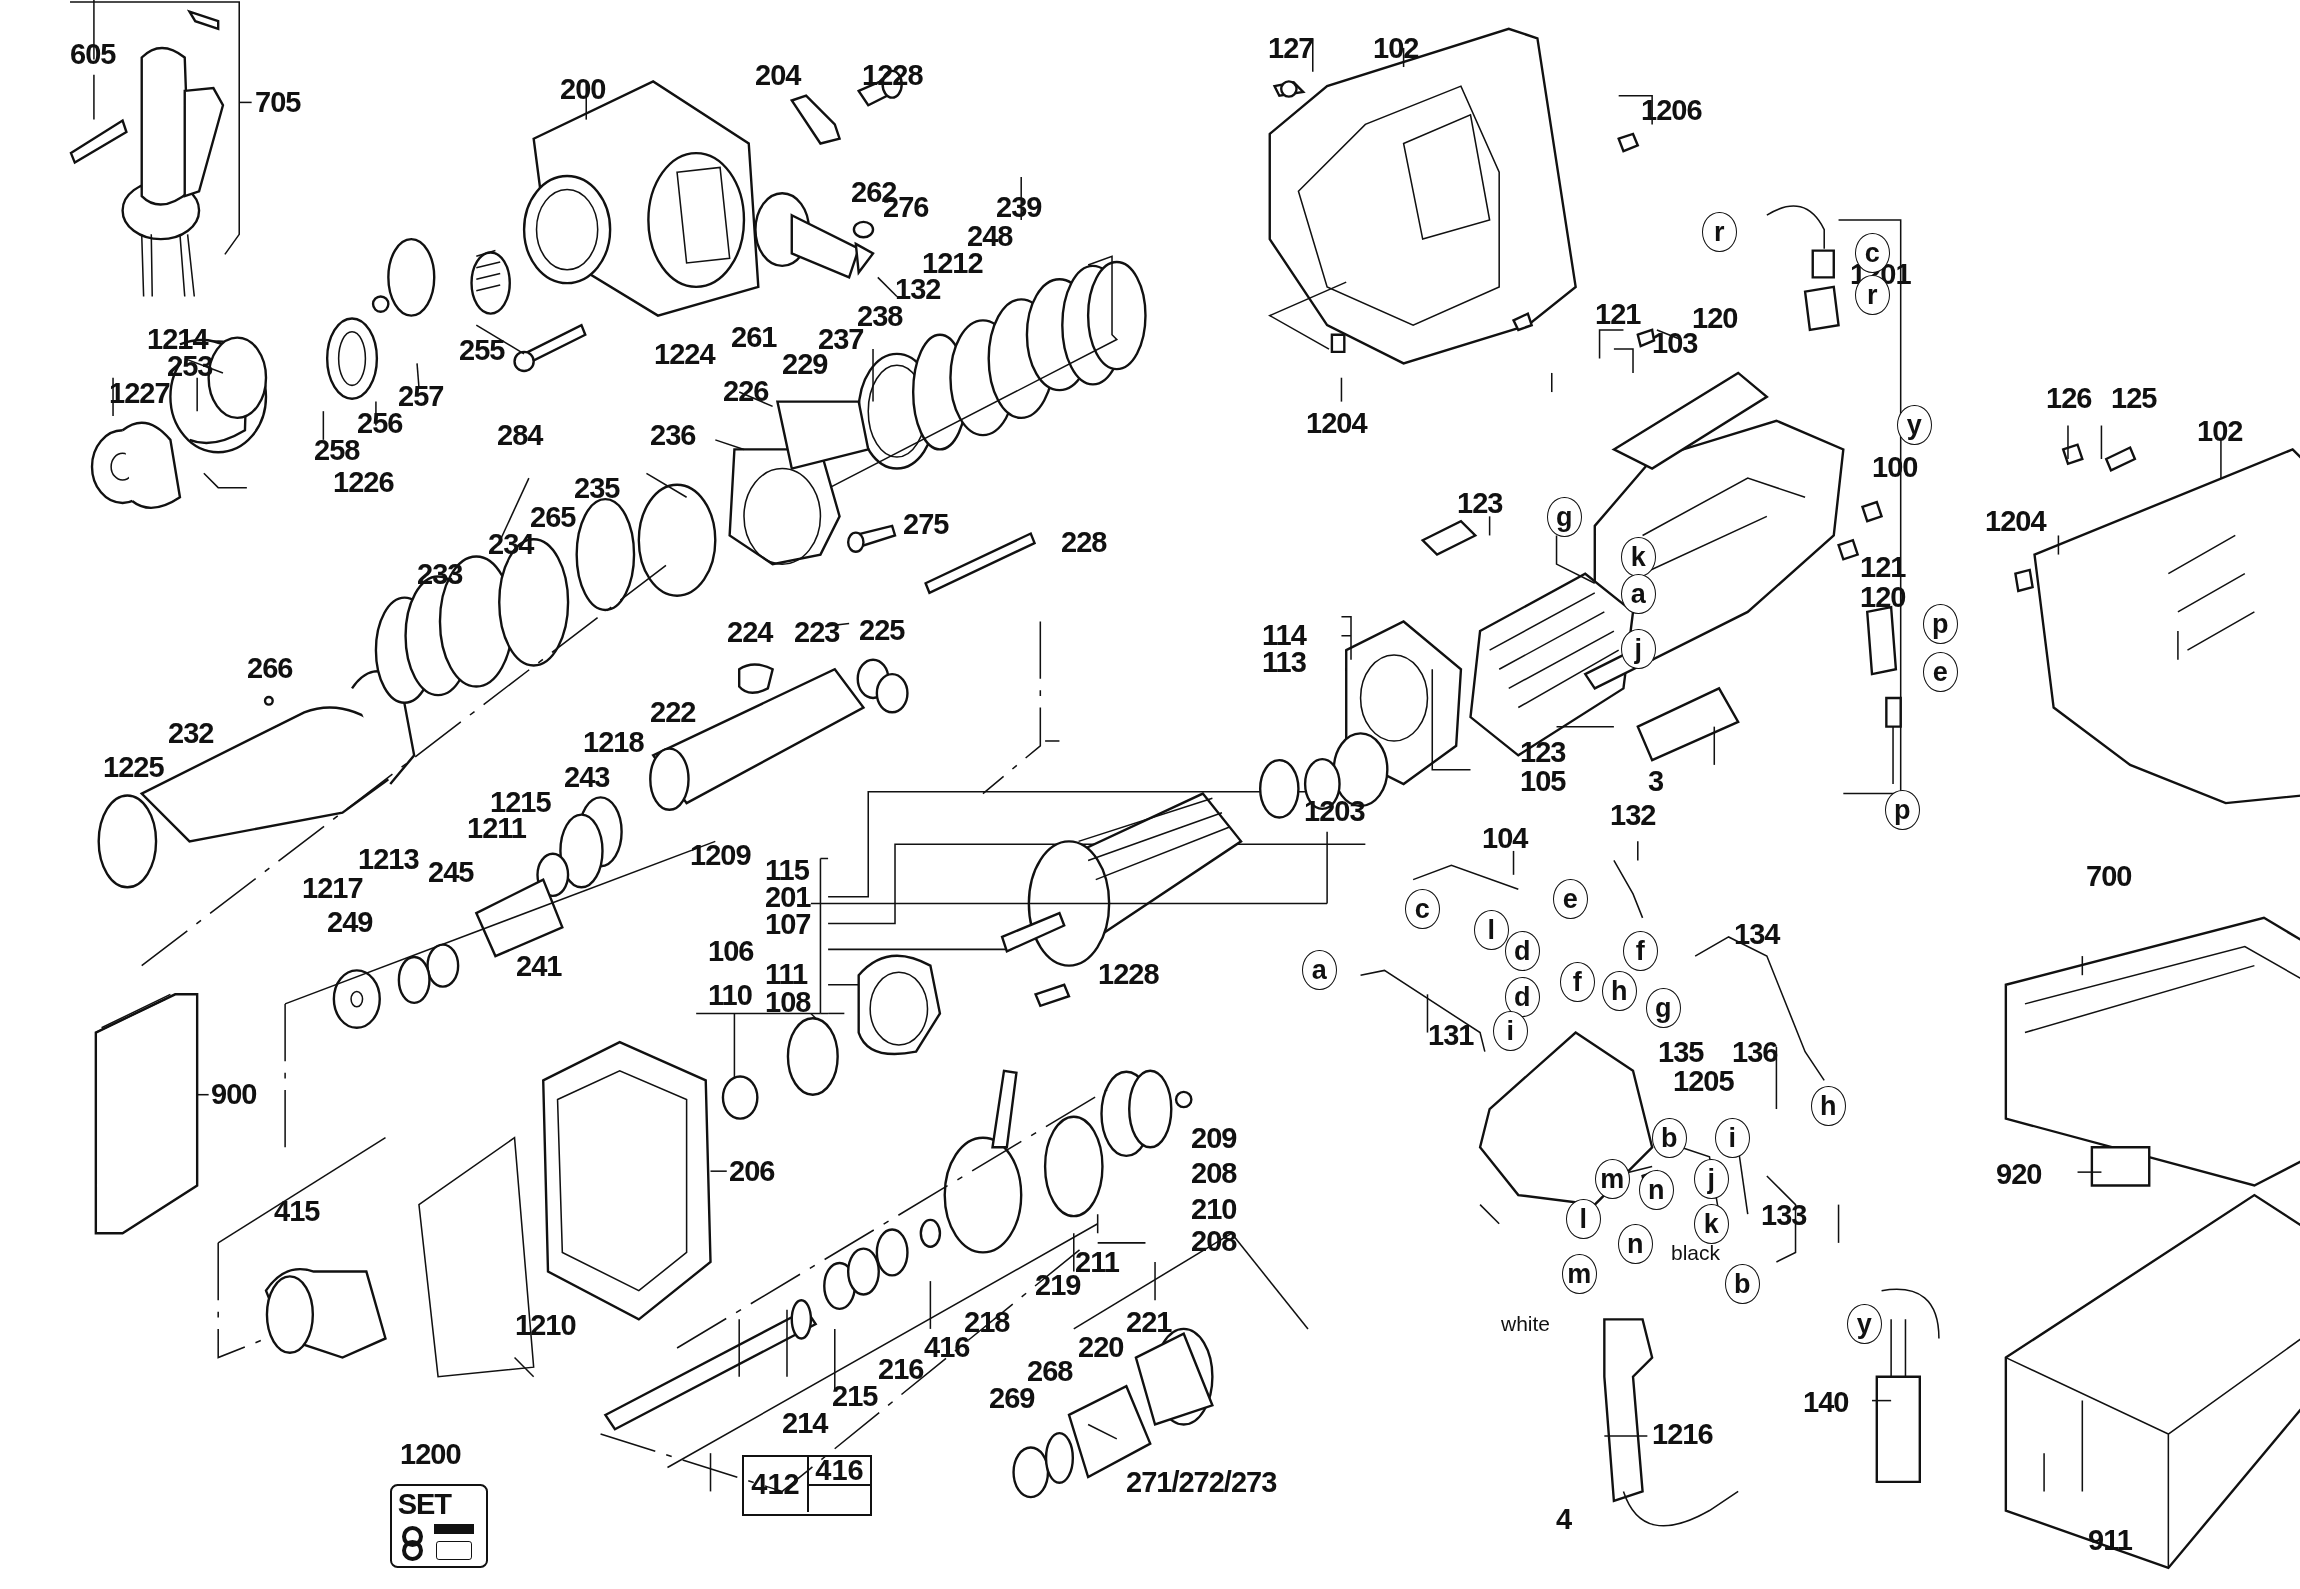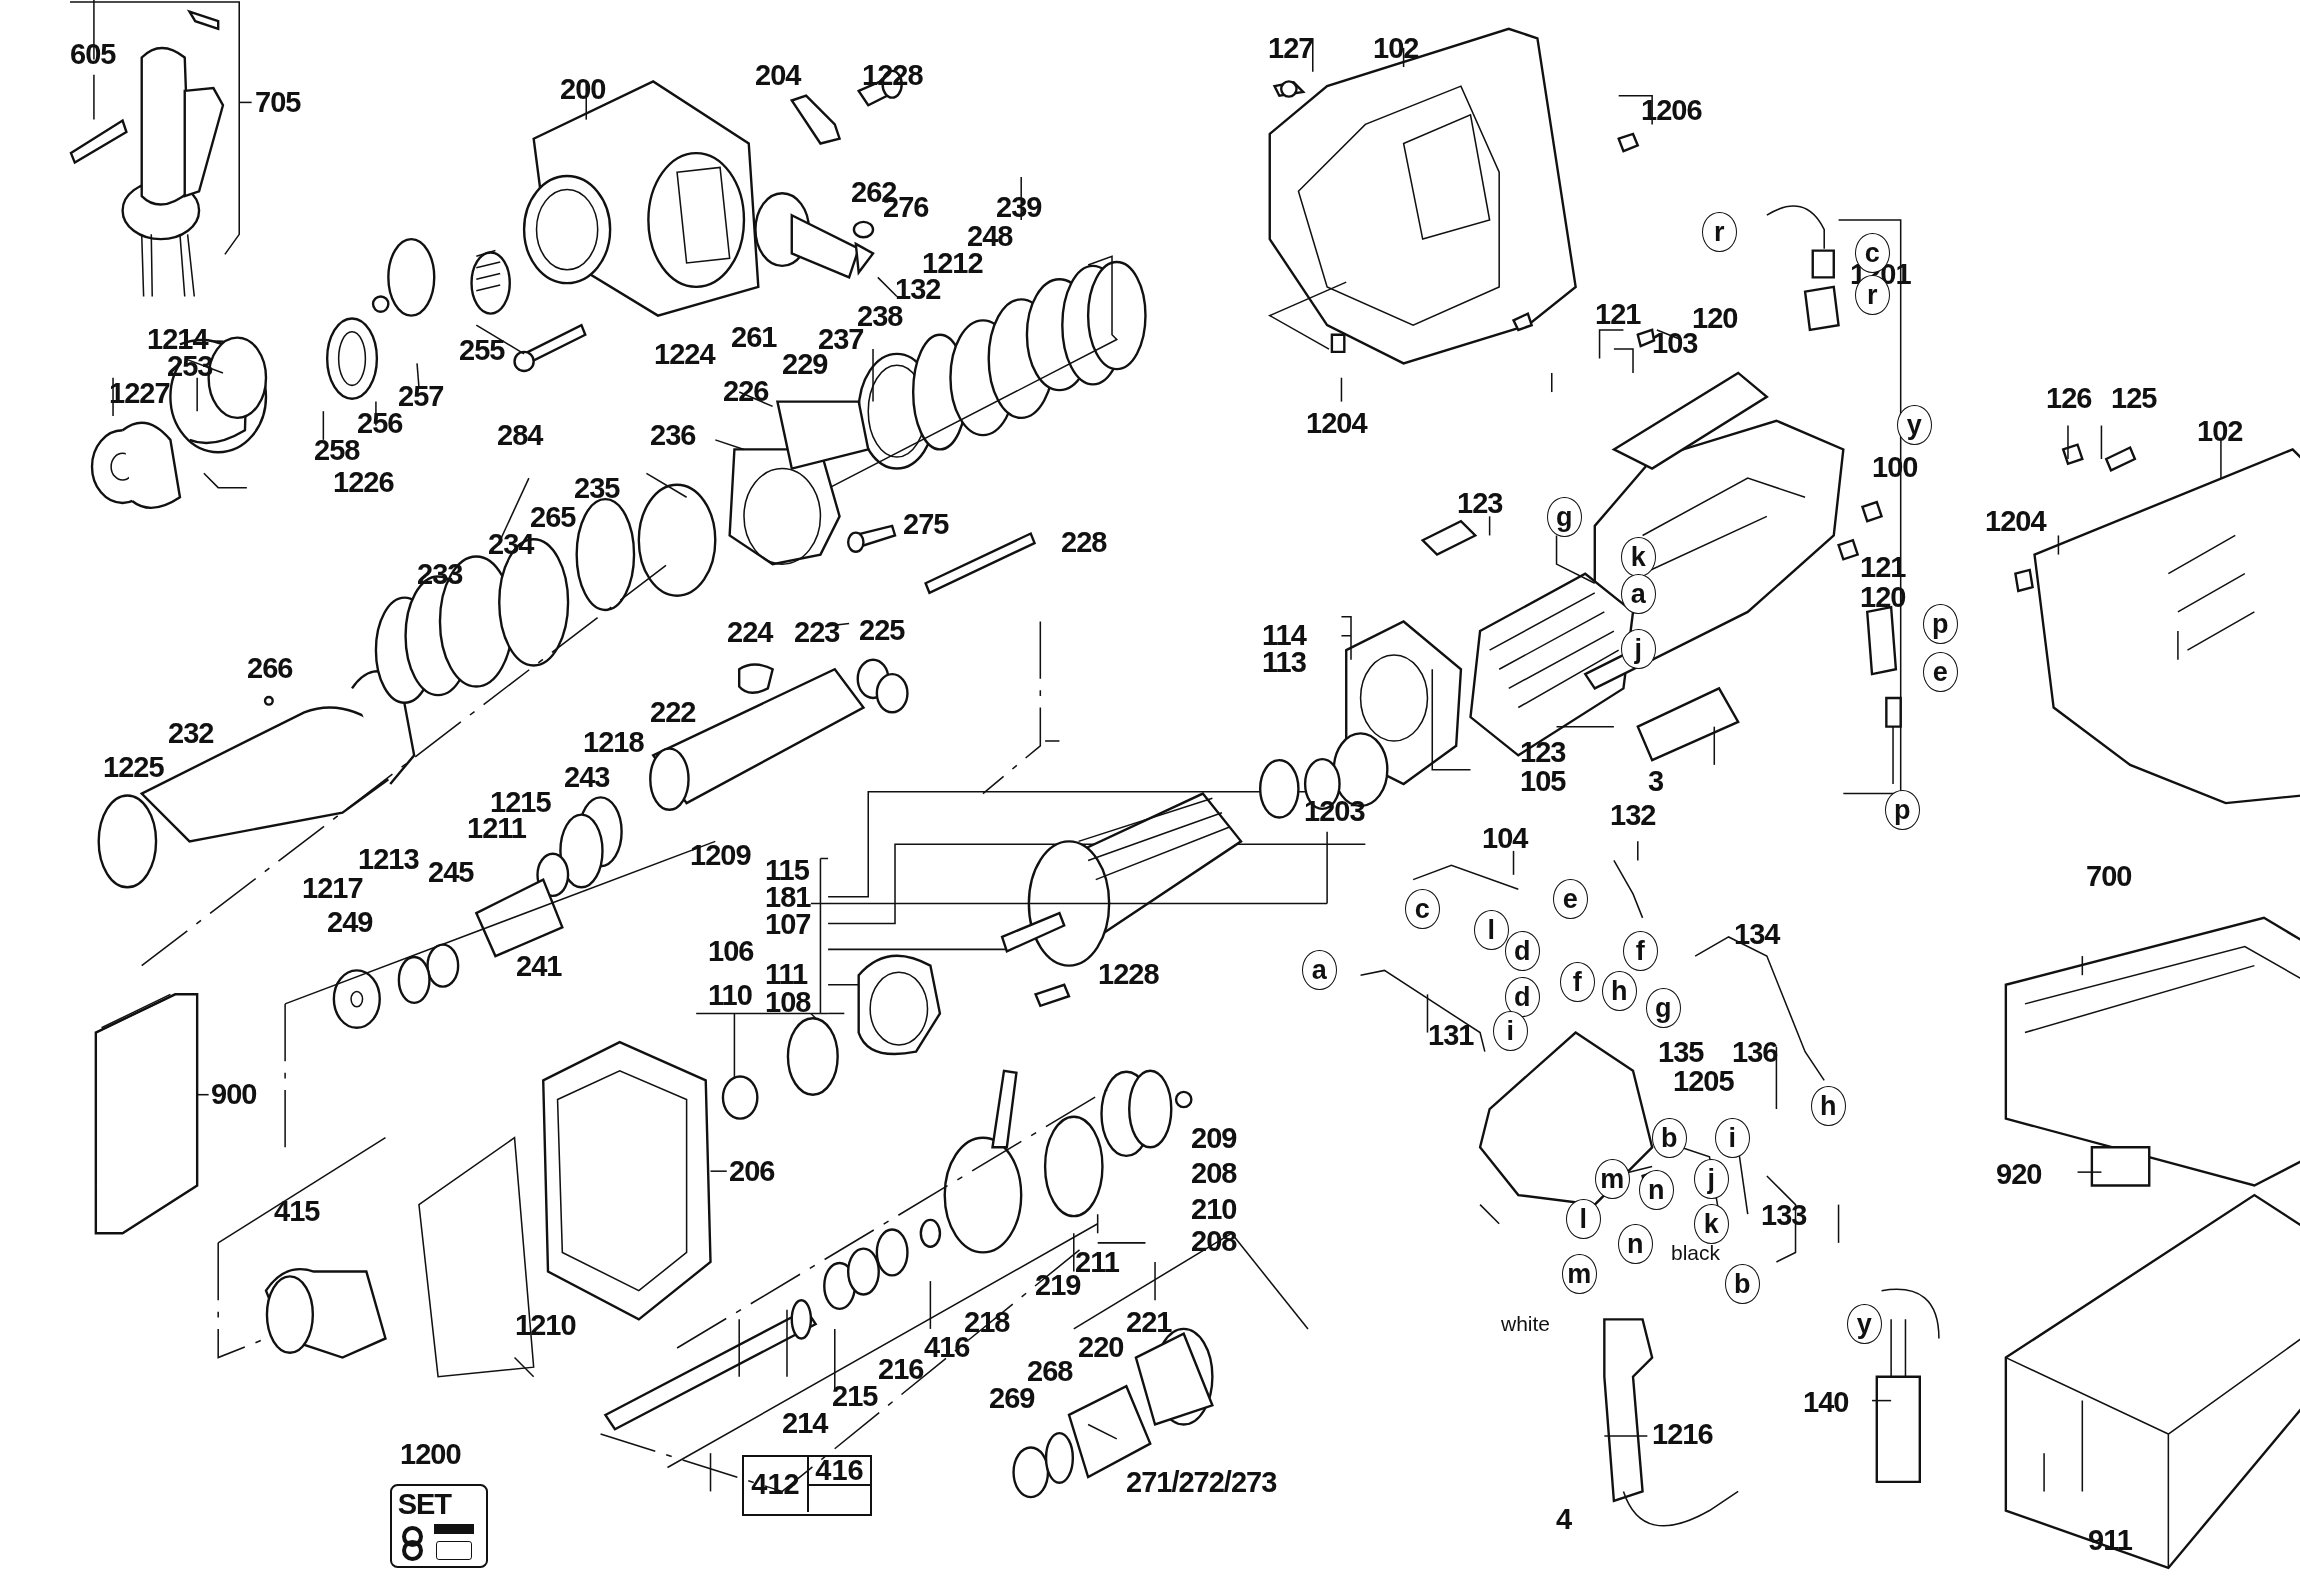--- a/index.html
+++ b/index.html
@@ -389,21 +389,21 @@
 <span class="lbl" style="left:537px;top:763px">243</span>
 <span class="lbl" style="left:463px;top:788px">1215</span>
 <span class="lbl" style="left:440px;top:814px">1211</span>
 <span class="lbl" style="left:663px;top:841px">1209</span>
 <span class="lbl" style="left:331px;top:845px">1213</span>
 <span class="lbl" style="left:401px;top:858px">245</span>
 <span class="lbl" style="left:275px;top:874px">1217</span>
 <span class="lbl" style="left:300px;top:908px">249</span>
 <span class="lbl" style="left:489px;top:952px">241</span>
 <span class="lbl" style="left:738px;top:856px">115</span>
-<span class="lbl" style="left:738px;top:883px">181</span>
+<span class="lbl" style="left:738px;top:883px">201</span>
 <span class="lbl" style="left:738px;top:910px">107</span>
 <span class="lbl" style="left:681px;top:937px">106</span>
 <span class="lbl" style="left:738px;top:960px">111</span>
 <span class="lbl" style="left:681px;top:981px">110</span>
 <span class="lbl" style="left:738px;top:988px">108</span>
 <span class="lbl" style="left:1071px;top:960px">1228</span>
 <span class="lbl" style="left:184px;top:1080px">900</span>
 <span class="lbl" style="left:702px;top:1157px">206</span>
 <span class="lbl" style="left:247px;top:1197px">415</span>
 <span class="lbl" style="left:488px;top:1311px">1210</span>

